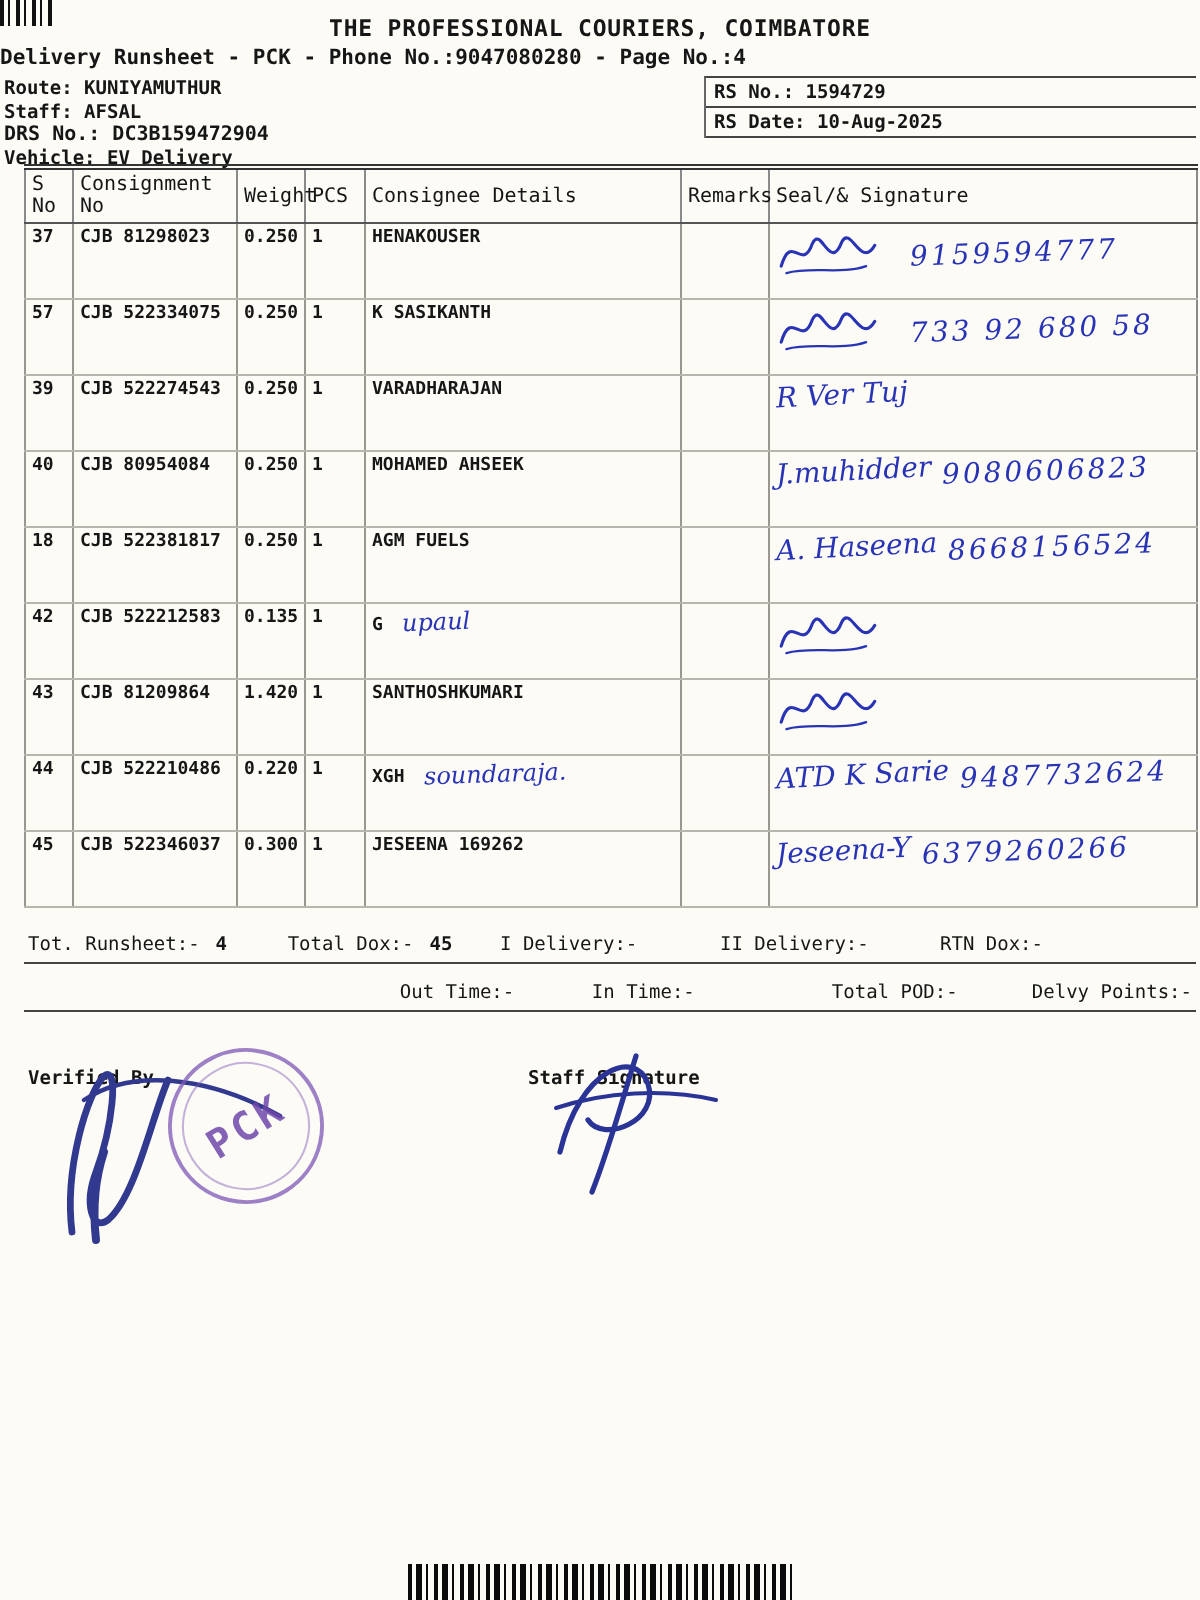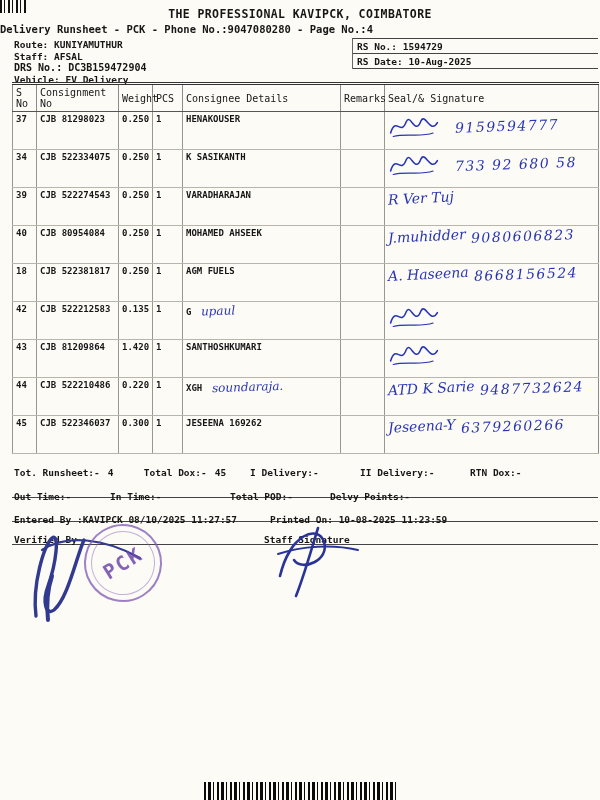--- a/index.html
+++ b/index.html
@@ -8,21 +8,21 @@
   .page { position:relative; width:600px; height:800px; background:#fcfbf6; color:#161616; overflow:hidden; }
 
   .corner-barcode { position:absolute; left:0; top:0; width:26px; height:13px;
     background:repeating-linear-gradient(90deg,#111 0 2px,#fcfbf6 2px 4px,#111 4px 5px,#fcfbf6 5px 8px); }
 
   .title { position:absolute; top:7px; left:0; width:100%; text-align:center;
     font-size:11.5px; font-weight:bold; letter-spacing:0.4px; }
   .subtitle { position:absolute; top:23px; left:0; width:100%; text-align:left;
     font-size:10.5px; font-weight:bold; }
 
-  .info { position:absolute; left:14px; top:39px; font-size:9.5px; font-weight:bold; line-height:11.5px; }
+  .info { position:absolute; left:2px; top:39px; font-size:9.5px; font-weight:bold; line-height:11.5px; }
   .info .drs { font-size:10px; }
 
   .rsbox { position:absolute; left:352px; top:38px; width:246px; border-top:1px solid #444; border-left:1px solid #666; }
   .rsrow { font-size:9.5px; font-weight:bold; padding:2px 4px 1px; border-bottom:1px solid #444; }
 
   table.runsheet { position:absolute; left:12px; top:82px; width:586px;
     border-collapse:collapse; table-layout:fixed; border-top:3px double #333; }
   .runsheet th { font-size:10px; font-weight:normal; text-align:left; padding:2px 3px;
     border-bottom:1px solid #555; border-left:1px solid #8a8a8a; }
   .runsheet th:last-child, .runsheet td:last-child { border-right:1px solid #8a8a8a; }
@@ -31,26 +31,26 @@
   .c-sno, .c-pcs { text-align:left; }
 
   .hw { font-family:"DejaVu Serif", serif; font-style:italic; font-weight:normal; color:#2834b5; }
   .chw { display:inline-block; font-size:12px; margin-left:4px; transform:rotate(-2deg); }
   .c-sign { position:relative; }
   .scribble { display:inline-block; vertical-align:middle; margin-right:4px; }
   .sign-name { display:inline-block; font-size:14px; transform:rotate(-3deg); white-space:nowrap; }
   .sign-number { display:inline-block; font-size:14px; letter-spacing:1.5px; transform:rotate(-2deg); white-space:nowrap; }
 
   .bar { position:absolute; left:12px; width:586px; display:flex;
-    font-size:9.5px; font-weight:bold; border-bottom:1px solid #444; padding:3px 2px 19px; }
+    font-size:9.5px; font-weight:normal; border-bottom:1px solid #444; padding:3px 2px 3px; }
   .totals { top:464px; }
   .totals .titem:nth-child(1){ width:106px; } .totals .titem:nth-child(2){ width:130px;text-align:center; }
   .totals .titem:nth-child(3){ width:110px; } .totals .titem:nth-child(4){ width:110px; }
   .tval { margin-left:8px; }
-  .times { top:488px; }
+  .times { top:488px;justify-content:flex-end; }
   .times span:nth-child(1){ width:96px; } .times span:nth-child(2){ width:120px; }
   .times span:nth-child(3){ width:100px; }
   .entered { top:511px; }
   .entered span:first-child { width:242px; margin-right:14px; }
   .verify { position:absolute; left:14px; top:534px; width:586px; display:flex;
     font-size:9.5px; font-weight:bold; }
   .verify span:first-child { width:250px; }
 
   .vsig { position:absolute; left:18px; top:524px; }
   .ssig { position:absolute; left:266px; top:518px; }
@@ -64,21 +64,21 @@
   .bottom-barcode { position:absolute; left:204px; top:782px; width:192px; height:18px;
     background:repeating-linear-gradient(90deg,#0a0a0a 0 2px,#fcfbf6 2px 4px,#0a0a0a 4px 7px,#fcfbf6 7px 9px,#0a0a0a 9px 10px,#fcfbf6 10px 13px); }
 </style>
 </head>
 <body>
 
 <div class="page">
 
   <div class="corner-barcode"></div>
 
-  <div class="title">THE PROFESSIONAL KAVIPCK, COIMBATORE</div>
+  <div class="title">THE PROFESSIONAL COURIERS, COIMBATORE</div>
   <div class="subtitle">Delivery Runsheet - PCK - Phone No.:9047080280 - Page No.:4</div>
 
   <div class="info">
     <div>Route: KUNIYAMUTHUR</div>
     <div>Staff: AFSAL</div>
     <div class="drs">DRS No.: DC3B159472904</div>
     <div>Vehicle: EV Delivery</div>
   </div>
 
   <div class="rsbox">
@@ -124,21 +124,21 @@
             <path d="M3,22 C9,2 15,26 21,9 C26,-2 31,26 38,8 C43,-2 49,24 57,10" fill="none" stroke="#2834b5" stroke-width="1.8" stroke-linecap="round"></path>
             <path d="M6,26 C20,22 38,27 52,22" fill="none" stroke="#2834b5" stroke-width="1.3" stroke-linecap="round"></path>
           </svg>
         </span>
         <span class="hw sign-name"></span>
         <span class="hw sign-number">9159594777</span>
       </td>
     </tr>
 
     <tr>
-      <td class="c-sno">34</td>
+      <td class="c-sno">57</td>
       <td>CJB 522334075</td>
       <td>0.250</td>
       <td class="c-pcs">1</td>
       <td>
         <span>K SASIKANTH</span>
         
       </td>
       <td></td>
       <td class="c-sign">
         <span class="scribble">
@@ -291,24 +291,20 @@
     <span class="titem"><span>RTN Dox:-</span><b class="tval"></b></span>
   </div>
 
   <div class="bar times">
     <span>Out Time:-</span>
     <span>In Time:-</span>
     <span>Total POD:-</span>
     <span>Delvy Points:-</span>
   </div>
 
-  <div class="bar entered">
-    <span>Entered By :KAVIPCK 08/10/2025 11:27:57</span>
-    <span>Printed On: 10-08-2025 11:23:59</span>
-  </div>
 
   <div class="verify">
     <span>Verified By</span>
     <span>Staff Signature</span>
   </div>
 
   <svg class="vsig" width="135" height="100" viewBox="0 0 135 100">
     <path d="M18,92 C14,60 26,22 34,14 C42,8 38,40 30,62 C24,78 28,92 36,86 C50,74 58,34 66,16" fill="none" stroke="#323a8f" stroke-width="3.4" stroke-linecap="round"></path>
     <path d="M24,26 C48,10 86,14 122,34" fill="none" stroke="#323a8f" stroke-width="2.2" stroke-linecap="round"></path>
     <path d="M30,96 C28,78 30,64 34,52" fill="none" stroke="#323a8f" stroke-width="4" stroke-linecap="round"></path>

